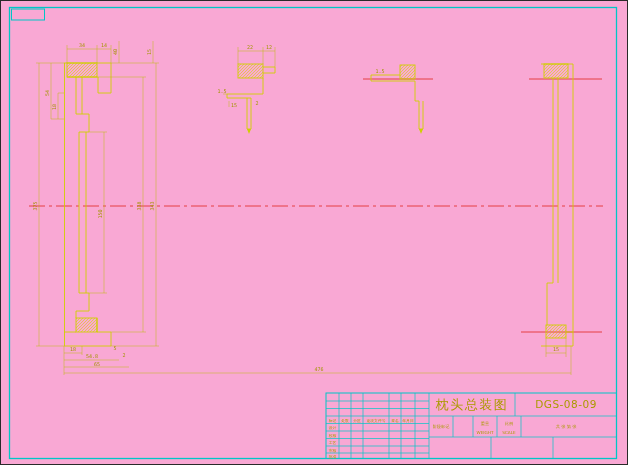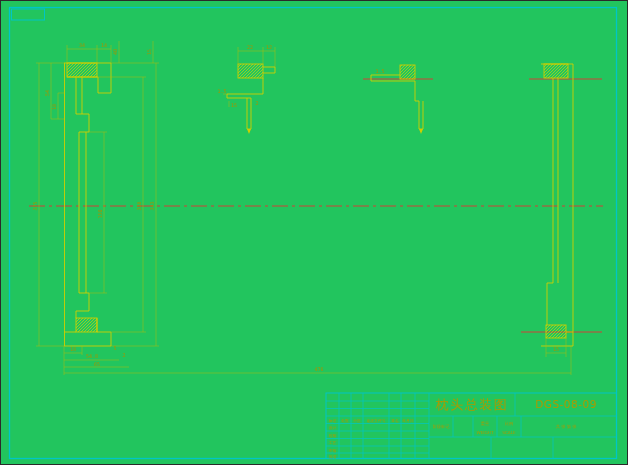--- a/index.html
+++ b/index.html
@@ -1,16 +1,16 @@
 <!DOCTYPE html>
 <html><head>
 <meta charset="utf-8">
 <style>
   html,body{margin:0;padding:0;background:#e9e9e9;}
-  .viewport{position:relative;width:628px;height:465px;background:#22c55e;
+  .viewport{position:relative;width:628px;height:465px;background:#f9a8d4;
             border:1px solid #2a2a2a;box-sizing:border-box;overflow:hidden;text-align:center;}
   svg{display:block;}
   text{font-family:"DejaVu Sans Mono",monospace;fill:#a39500;}
   .dim-t{font-size:5px;text-anchor:middle;}
   .tb-t{font-family:"DejaVu Sans",sans-serif;text-anchor:middle;fill:#ab9a00;}
   .title-big{font-size:13px;letter-spacing:1.5px;}
   .num{font-size:10.5px;letter-spacing:.5px;}
   .tiny{font-size:4.2px;}
   .tiny2{font-size:3.8px;}
   .geo{stroke:#cfcf00;stroke-width:0.9;fill:none;}

